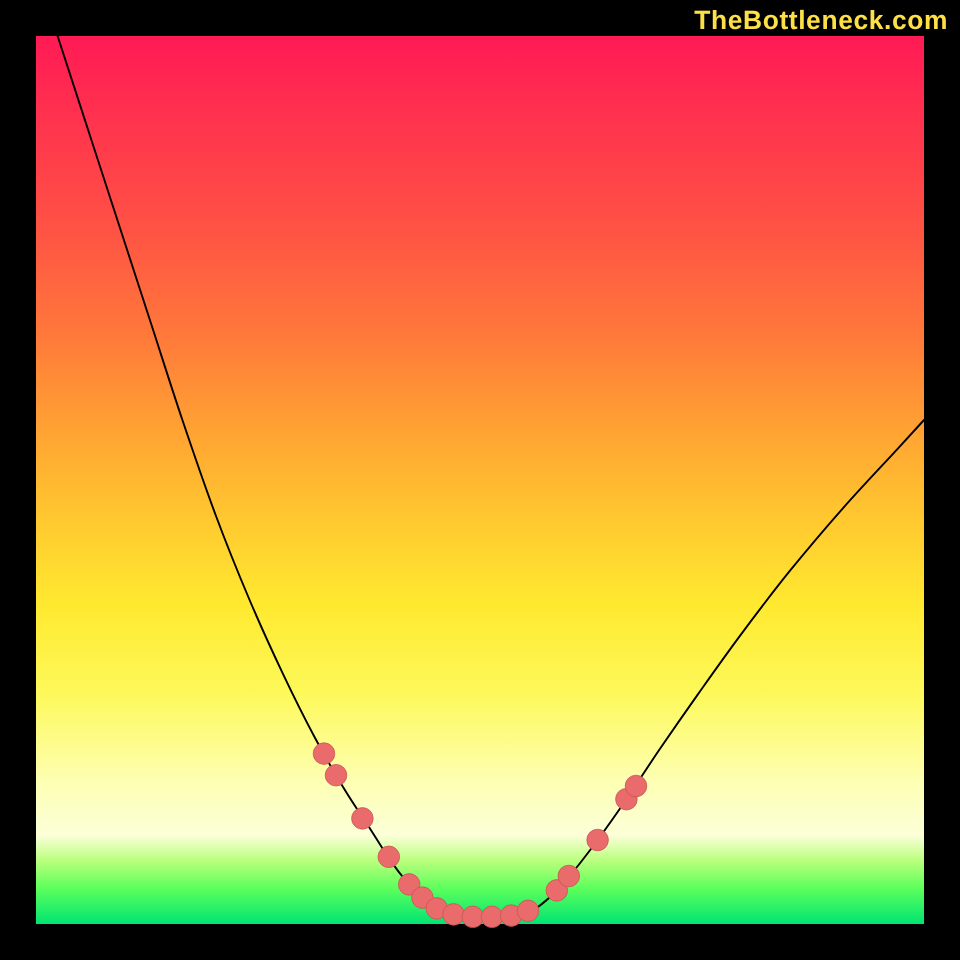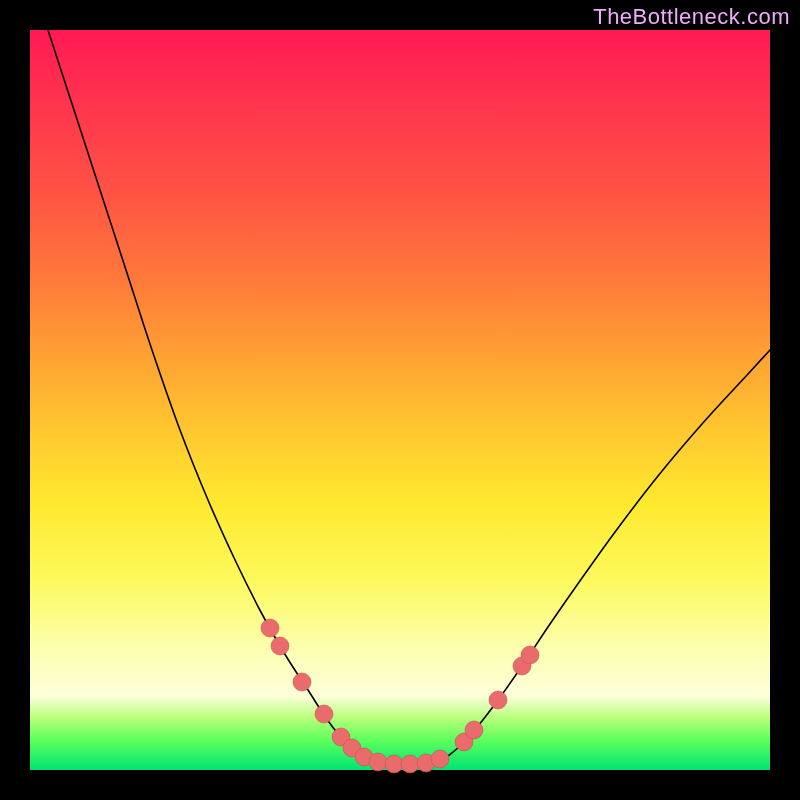--- a/index.html
+++ b/index.html
@@ -14,23 +14,23 @@
   .frame {
     position: relative;
     width: 800px;
     height: 800px;
     background: #000;
   }
   .watermark {
     position: absolute;
     top: 4px;
     right: 10px;
-    color: #f0abfc;
+    color: #fde047;
     font-size: 22px;
-    font-weight: 400;
+    font-weight: 700;
     letter-spacing: 0.5px;
     z-index: 10;
   }
   .plot {
     position: absolute;
     left: 30px;
     top: 30px;
     width: 740px;
     height: 740px;
     

